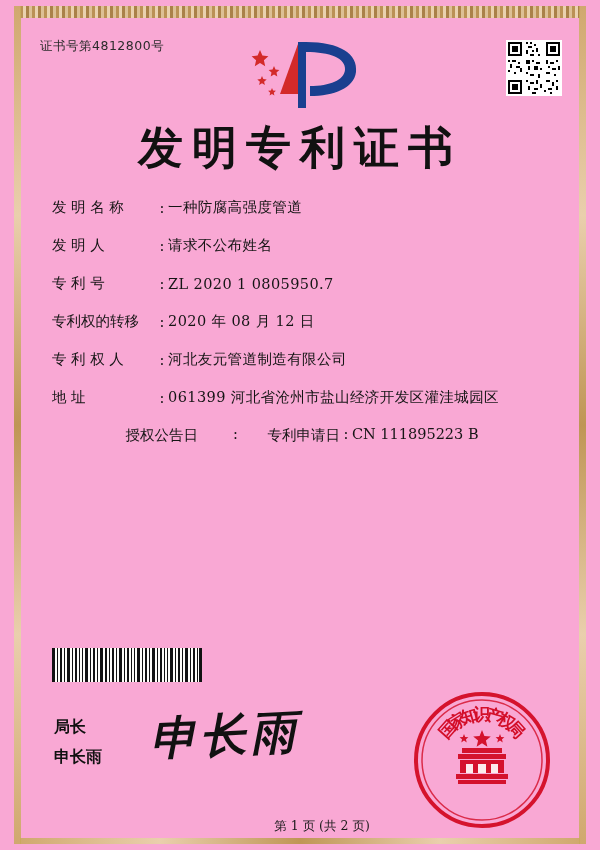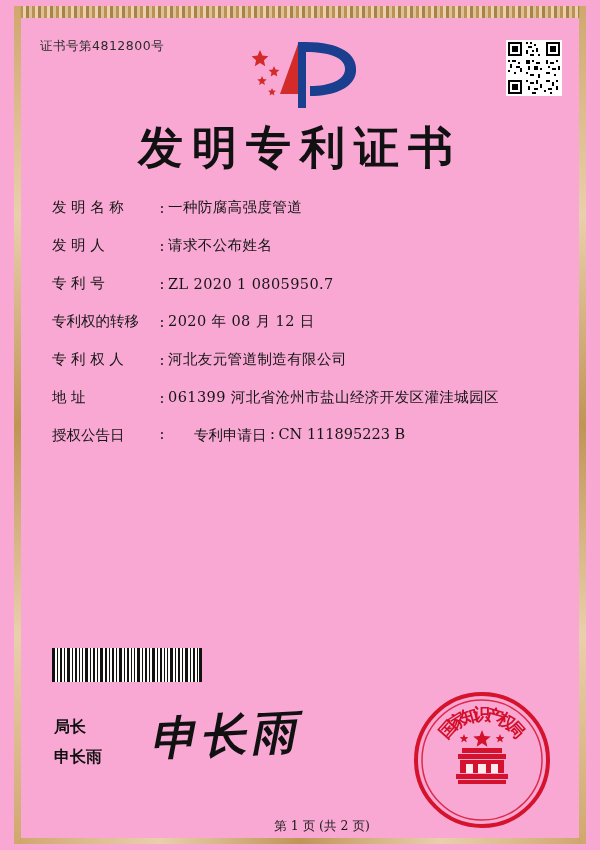--- a/index.html
+++ b/index.html
@@ -75,21 +75,21 @@
     color: #151515;
   }
   .field-label {
     width: 104px; flex: 0 0 104px;
     letter-spacing: 0px;
     white-space: nowrap;
   }
   .field-colon { width: 12px; flex: 0 0 12px; text-align: center; }
   .field-value { flex: 1 1 auto; letter-spacing: 0.4px; }
 
-  .two-col { display: flex; align-items: flex-start; }
+  .two-col { display: flex; align-items: flex-start; justify-content: center; }
   .two-col .col2 { margin-left: 26px; display: flex; }
   .two-col .col2 .lbl { white-space: nowrap; }
 
   .paragraphs {
     position: absolute; left: 52px; top: 498px; width: 500px;
     font-size: 13px; line-height: 1.85; color: #1a1a1a;
     text-align: justify;
   }
   .paragraphs p { margin: 0 0 10px 0; text-indent: 2em; }
 

